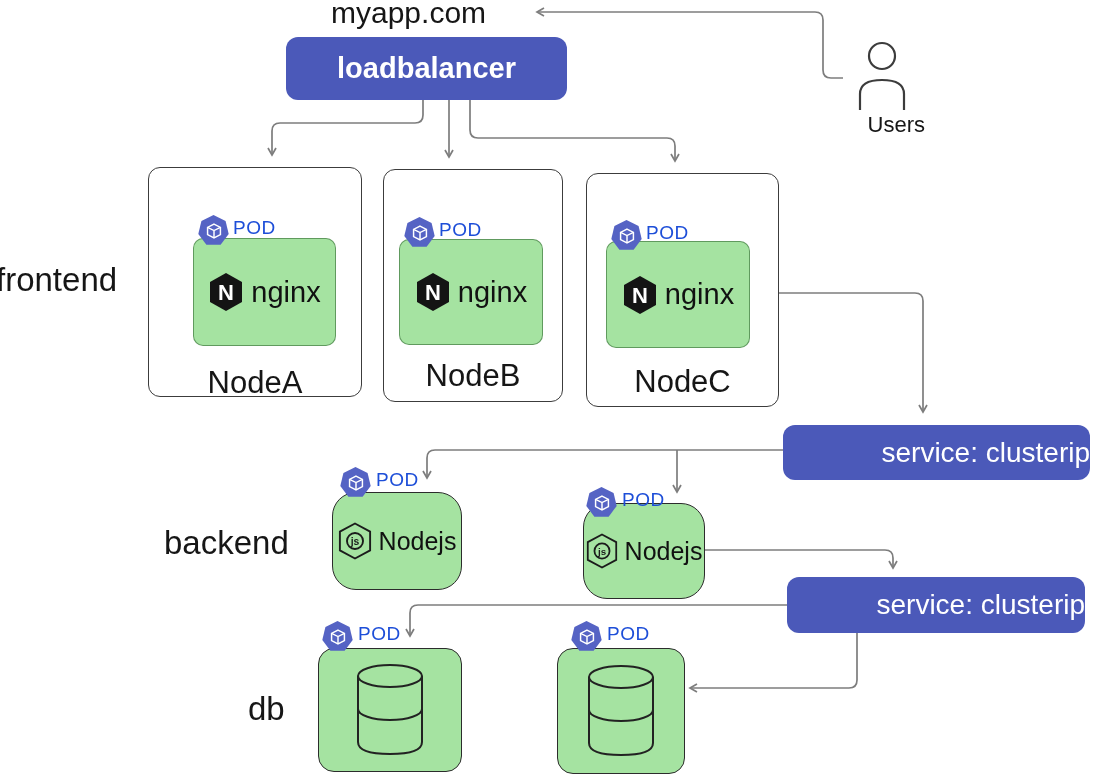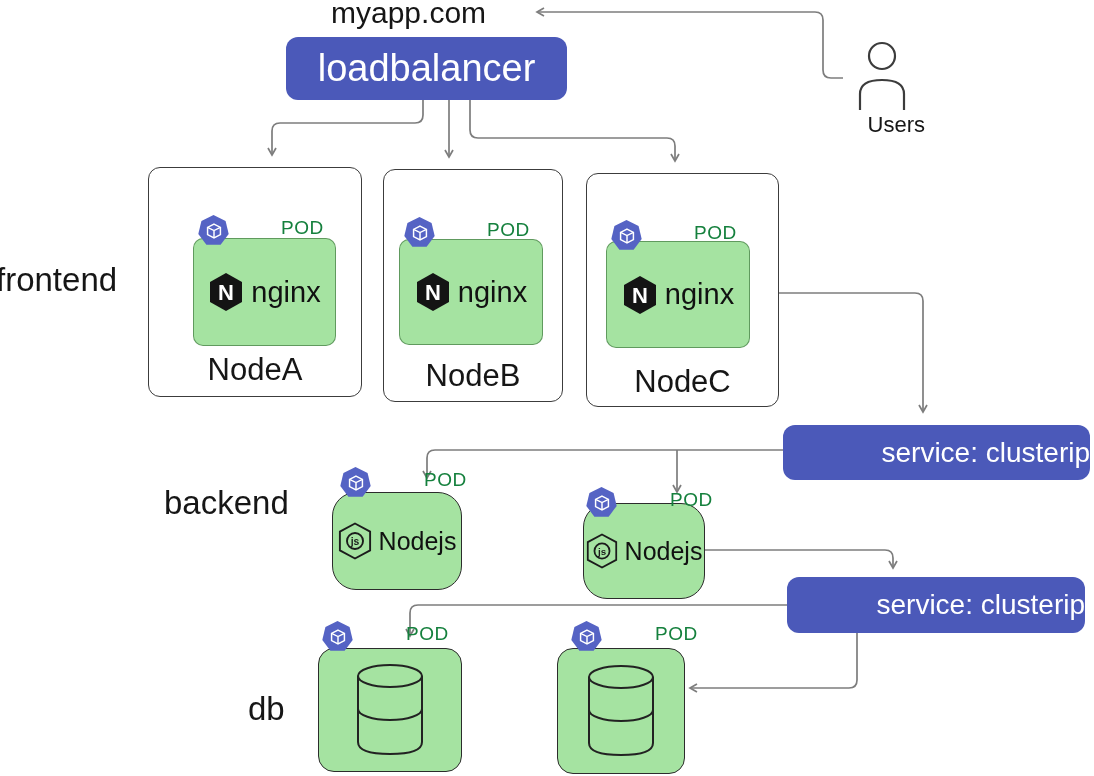--- a/index.html
+++ b/index.html
@@ -16,21 +16,21 @@
   }
   .abs{position:absolute;}
   .wires{position:absolute;left:0;top:0;width:1094px;height:776px;}
   .tier-label{position:absolute;font-size:33px;color:var(--text-black);white-space:nowrap;}
   .domain-label{position:absolute;font-size:30px;color:var(--text-black);white-space:nowrap;}
   .bluebox{
     position:absolute;background:var(--service-blue);border-radius:12px;
     display:flex;align-items:center;justify-content:center;
     color:#fff;white-space:nowrap;
   }
-  .bluebox.lb{font-size:38px;}
+  .bluebox.lb{font-size:29px;font-weight:bold;}
   .bluebox.svc{font-size:28px;justify-content:flex-end;}
   .node{
     position:absolute;background:#fff;border:1.6px solid #3c3c3c;border-radius:12px;
   }
   .gpod{
     position:absolute;background:var(--pod-green);
     display:flex;align-items:center;justify-content:center;gap:7px;
   }
   .gpod.nginx-pod{border:1.5px solid rgba(40,95,40,.55);border-radius:10px;}
   .gpod.njs-pod{border:1.8px solid #2c2c2c;border-radius:24px;}
@@ -38,21 +38,21 @@
   .appname{font-size:29px;color:#111;}
   .appname.njs{font-size:25px;}
   .nodename{
     position:absolute;left:0;right:0;text-align:center;font-size:31px;color:var(--text-black);
   }
   .pod-badge{
     position:absolute;width:31px;height:31px;background:var(--pod-badge-blue);
     clip-path:polygon(50% 0%, 89% 19%, 99% 61%, 73% 96%, 27% 96%, 1% 61%, 11% 19%);
     display:flex;align-items:center;justify-content:center;
   }
-  .podlabel{position:absolute;font-size:19px;color:#15803d;letter-spacing:.5px;margin-left:48px;}
+  .podlabel{position:absolute;font-size:19px;color:#1d4ed8;letter-spacing:.5px;}
   .users-label{position:absolute;font-size:22px;color:var(--text-black);text-align:right;}
 </style>
 </head>
 <body>
 
 <div class="canvas">
 
   <svg class="wires" viewBox="0 0 1094 776">
     <defs>
       <marker id="arw" markerUnits="userSpaceOnUse" markerWidth="16" markerHeight="16" refX="10" refY="7" orient="auto">
@@ -100,21 +100,21 @@
     </div>
     <div class="pod-badge" style="left:49px;top:47px;">
       <svg width="22" height="22" viewBox="0 0 24 24">
         <g fill="none" stroke="#fff" stroke-width="1.6">
           <path d="M12 4.5 L19 8 V16 L12 19.5 L5 16 V8 Z"></path>
           <path d="M5 8 L12 11.5 L19 8 M12 11.5 V19.5"></path>
         </g>
       </svg>
     </div>
     <span class="podlabel" style="left:84px;top:49px;">POD</span>
-    <div class="nodename" style="top:184px;">NodeA</div>
+    <div class="nodename" style="top:197px;">NodeA</div>
   </div>
 
   <div class="node" style="left:383px;top:169px;width:178px;height:231px;">
     <div class="gpod nginx-pod" style="left:15px;top:69px;width:142px;height:104px;">
       <svg width="36" height="40" viewBox="0 0 36 40">
         <polygon points="18,1 34,10 34,30 18,39 2,30 2,10" fill="#141414"></polygon>
         <text x="18" y="28" text-anchor="middle" font-size="22" font-weight="bold" fill="#fff">N</text>
       </svg>
       <span class="appname">nginx</span>
     </div>
@@ -150,21 +150,21 @@
     <div class="nodename" style="top:190px;">NodeC</div>
   </div>
 
   <div class="bluebox svc" style="left:783px;top:425px;width:307px;height:55px;">
     <span>service: clusterip</span>
   </div>
   <div class="bluebox svc" style="left:787px;top:577px;width:298px;height:56px;">
     <span>service: clusterip</span>
   </div>
 
-  <div class="tier-label" style="left:164px;top:484px;">backend</div>
+  <div class="tier-label" style="left:164px;top:524px;">backend</div>
 
   <div class="gpod njs-pod" style="left:332px;top:492px;width:128px;height:96px;">
     <svg width="34" height="38" viewBox="0 0 36 40">
       <g fill="none" stroke="#1b1b1b" stroke-width="2">
         <polygon points="18,1.5 34,10 34,30 18,38.5 2,30 2,10"></polygon>
         <circle cx="18" cy="20" r="8.5"></circle>
       </g>
       <text x="18" y="24.5" text-anchor="middle" font-size="11" font-weight="bold" fill="#1b1b1b">js</text>
     </svg>
     <span class="appname njs">Nodejs</span>

